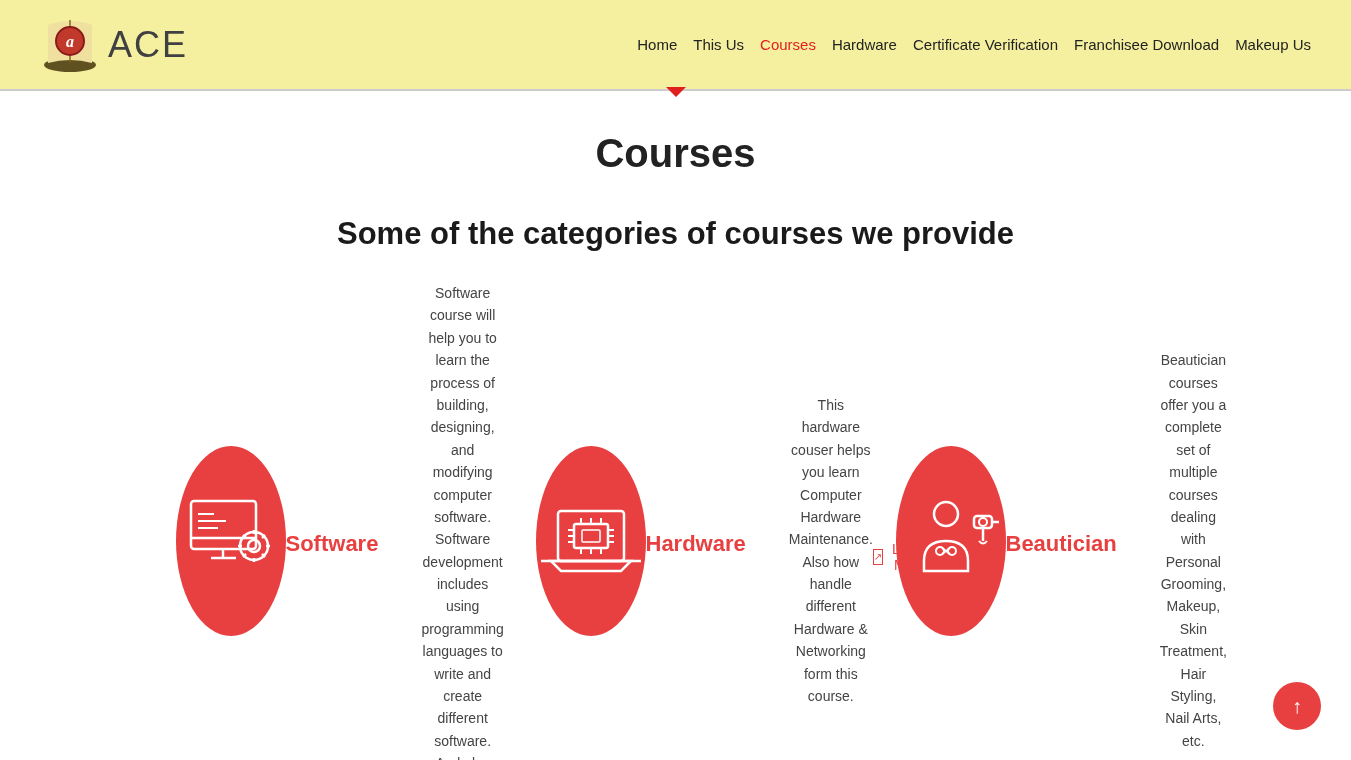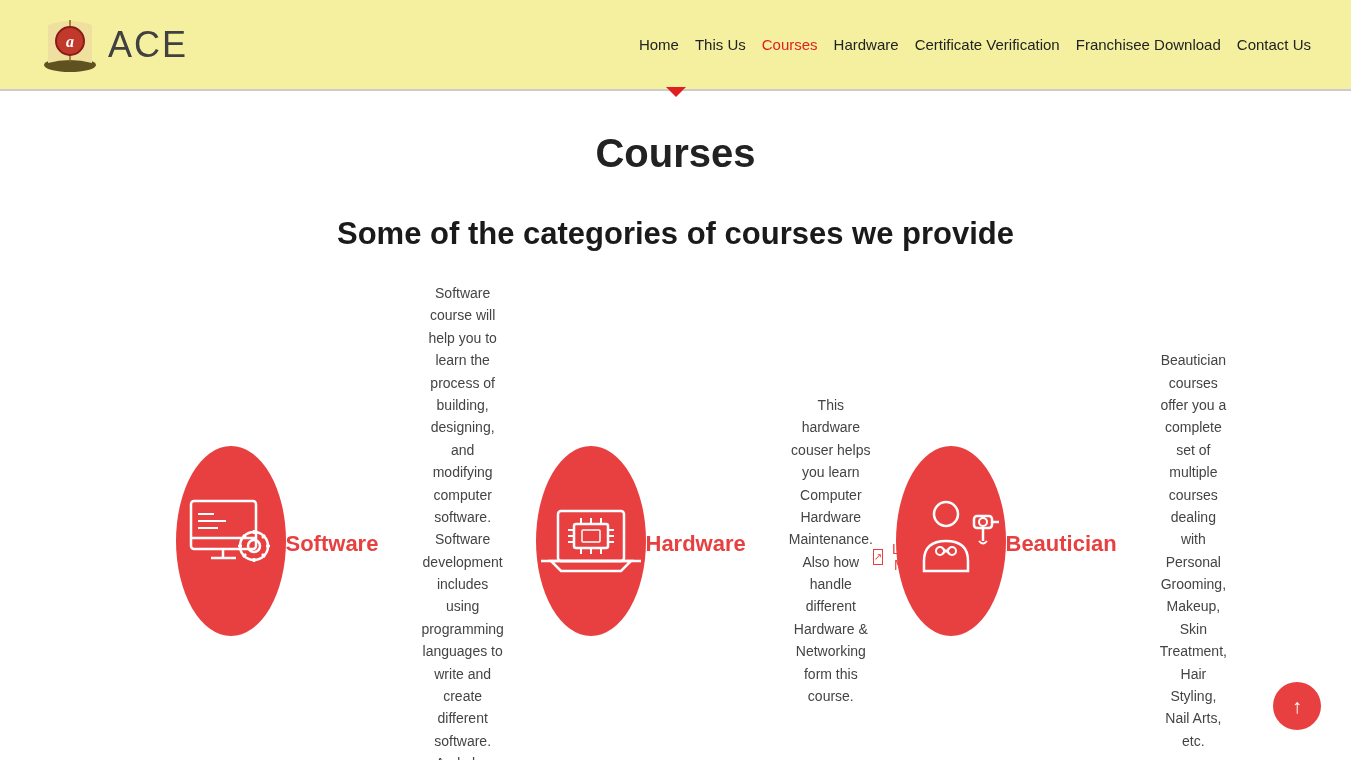--- a/index.html
+++ b/index.html
@@ -177,21 +177,21 @@
     </div>
     <span class="logo-text">ACE</span>
   </div>
   <nav>
     <a href="#">Home</a>
     <a href="#">This Us</a>
     <a href="#" class="active">Courses</a>
     <a href="#">Hardware</a>
     <a href="#">Certificate Verification</a>
     <a href="#">Franchisee Download</a>
-    <a href="#">Contact Us</a>
+    <a href="#">Makeup Us</a>
   </nav>
   <div class="nav-indicator"></div>
 </header>
 
 <main>
   <h1 class="page-title">Courses</h1>
   <h2 class="section-title">Some of the categories of courses we provide</h2>
 
   <div class="cards-container">
 

